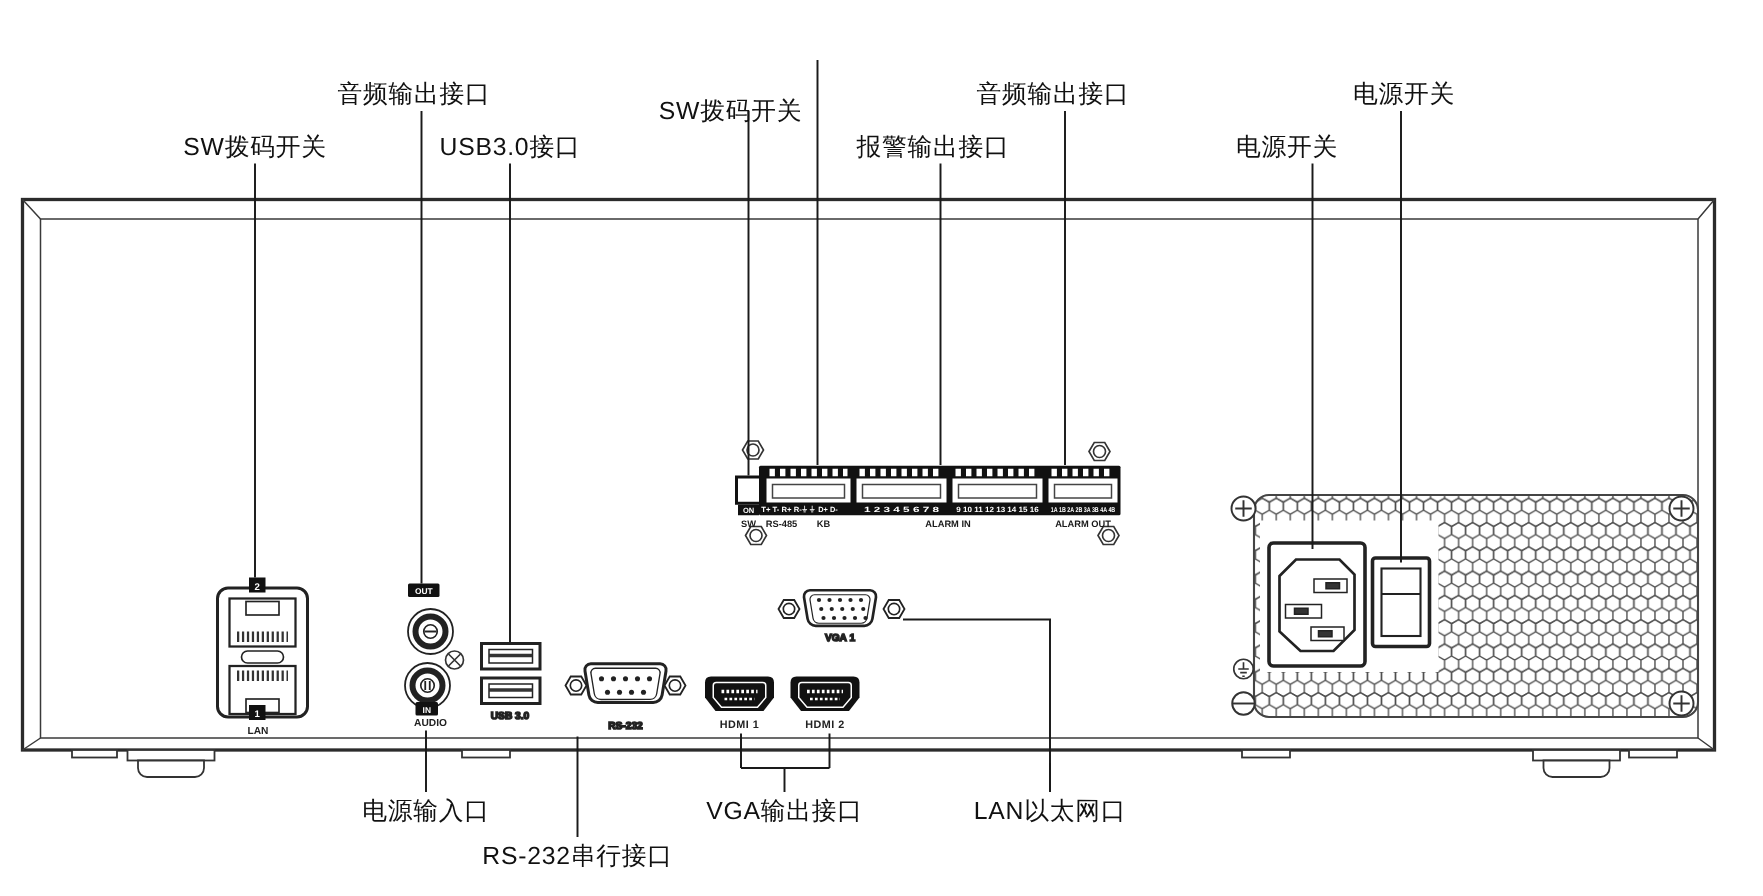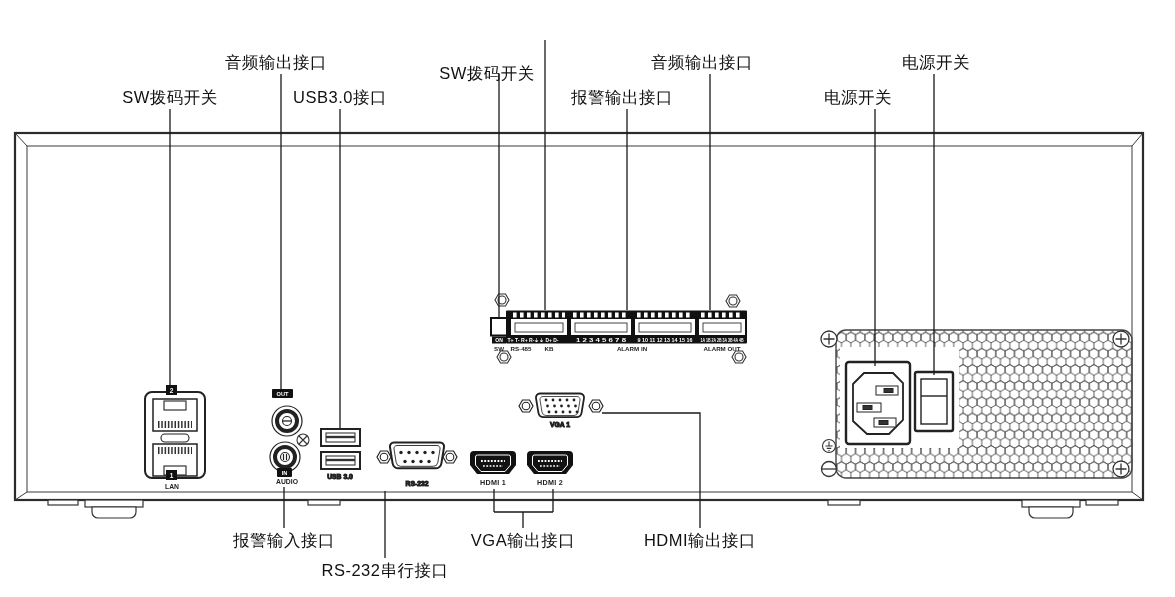--- a/index.html
+++ b/index.html
@@ -308,18 +308,18 @@
 </svg>
 
 <div class="callout" style="left:276px;top:52px">音频输出接口</div>
 <div class="callout" style="left:487px;top:63px">SW拨码开关</div>
 <div class="callout" style="left:702px;top:52px">音频输出接口</div>
 <div class="callout" style="left:936px;top:52px">电源开关</div>
 <div class="callout" style="left:170px;top:87px">SW拨码开关</div>
 <div class="callout" style="left:340px;top:87px">USB3.0接口</div>
 <div class="callout" style="left:622px;top:87px">报警输出接口</div>
 <div class="callout" style="left:858px;top:87px">电源开关</div>
-<div class="callout" style="left:284px;top:530px">报警输入接口</div>
+<div class="callout" style="left:284px;top:530px">电源输入口</div>
 <div class="callout" style="left:385px;top:560px">RS-232串行接口</div>
 <div class="callout" style="left:523px;top:530px">VGA输出接口</div>
-<div class="callout" style="left:700px;top:530px">HDMI输出接口</div>
+<div class="callout" style="left:700px;top:530px">LAN以太网口</div>
 
 </div>
 
 </body></html>

